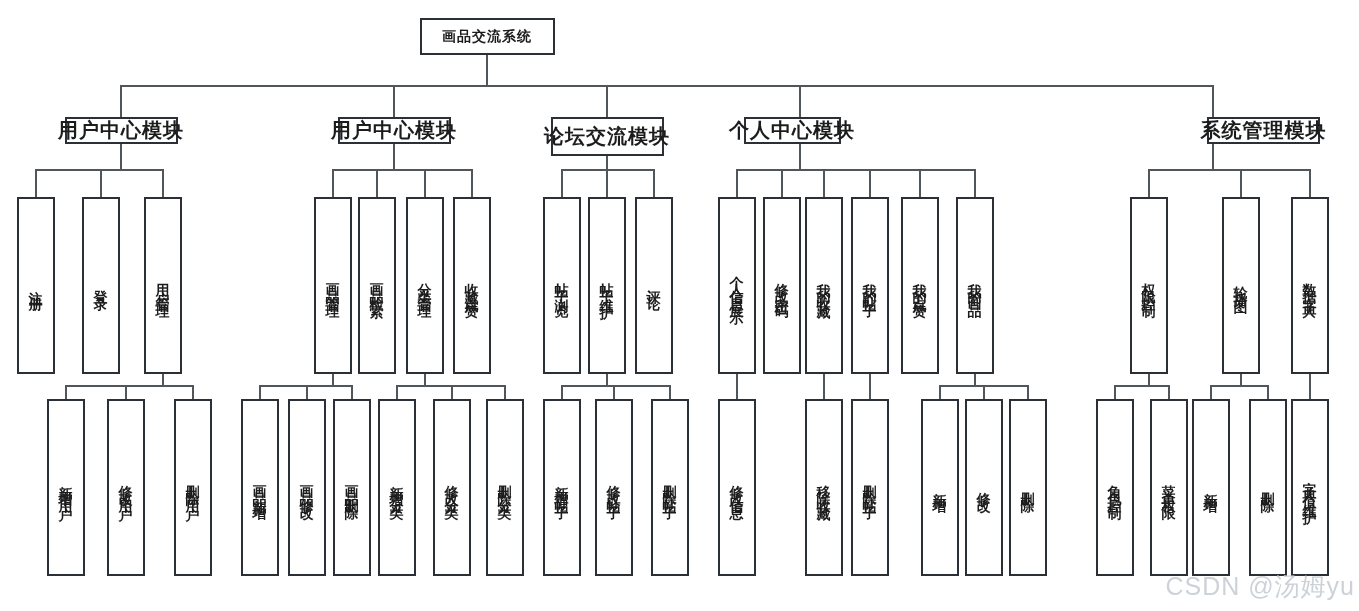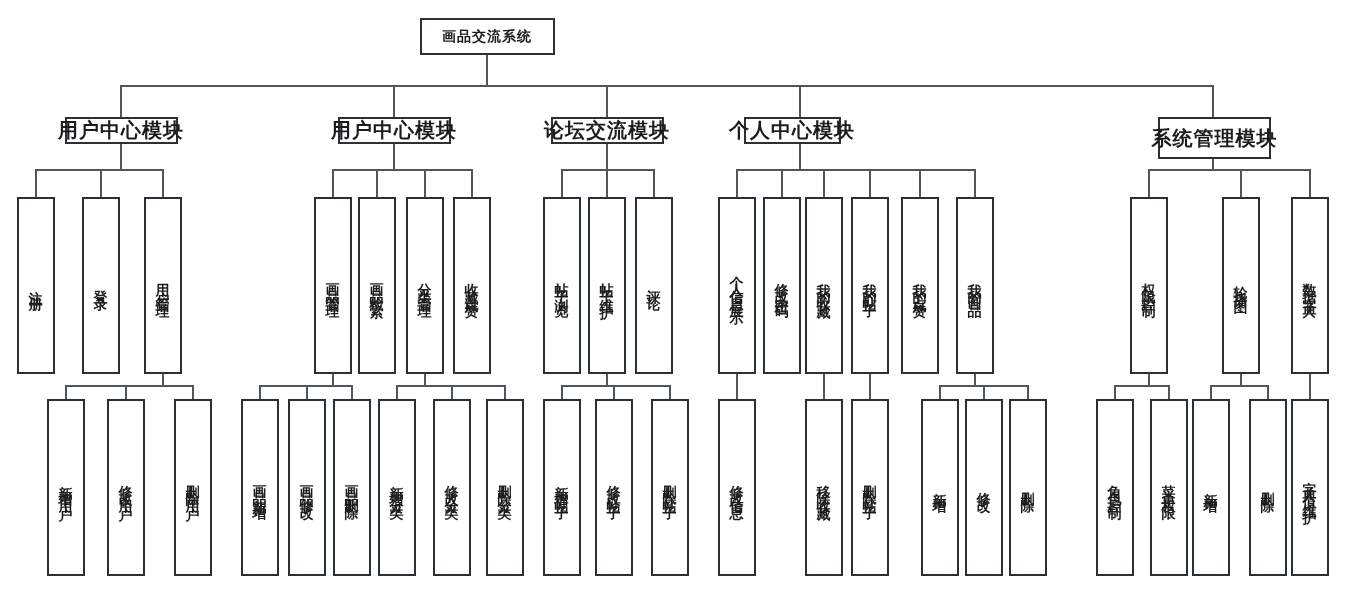--- a/index.html
+++ b/index.html
@@ -186,21 +186,21 @@
       </div>
       <div class="node v" style="left: 433px; top: 399px; width: 38px; height: 177px;">
         <span class="label">修改分类</span>
       </div>
       <div class="node v" style="left: 486px; top: 399px; width: 38px; height: 177px;">
         <span class="label">删除分类</span>
       </div>
       <div class="node v" style="left: 453px; top: 197px; width: 38px; height: 177px;">
         <span class="label">收藏点赞</span>
       </div>
-      <div class="node h" style="left: 550.5px; top: 117px; width: 113px; height: 27px;">
+      <div class="node h" style="left: 550.5px; top: 117px; width: 113px; height: 39px;">
         <span class="label">论坛交流模块</span>
       </div>
       <div class="node v" style="left: 543px; top: 197px; width: 38px; height: 177px;">
         <span class="label">帖子浏览</span>
       </div>
       <div class="node v" style="left: 588px; top: 197px; width: 38px; height: 177px;">
         <span class="label">帖子维护</span>
       </div>
       <div class="node v" style="left: 543px; top: 399px; width: 38px; height: 177px;">
         <span class="label">新增帖子</span>
@@ -246,21 +246,21 @@
       </div>
       <div class="node v" style="left: 921px; top: 399px; width: 38px; height: 177px;">
         <span class="label">新增</span>
       </div>
       <div class="node v" style="left: 965px; top: 399px; width: 38px; height: 177px;">
         <span class="label">修改</span>
       </div>
       <div class="node v" style="left: 1009px; top: 399px; width: 38px; height: 177px;">
         <span class="label">删除</span>
       </div>
-      <div class="node h" style="left: 1158px; top: 117px; width: 113px; height: 42px;">
+      <div class="node h" style="left: 1207px; top: 117px; width: 113px; height: 27px;">
         <span class="label">系统管理模块</span>
       </div>
       <div class="node v" style="left: 1130px; top: 197px; width: 38px; height: 177px;">
         <span class="label">权限控制</span>
       </div>
       <div class="node v" style="left: 1096px; top: 399px; width: 38px; height: 177px;">
         <span class="label">角色控制</span>
       </div>
       <div class="node v" style="left: 1150px; top: 399px; width: 38px; height: 177px;">
         <span class="label">菜单权限</span>
@@ -274,13 +274,14 @@
       <div class="node v" style="left: 1249px; top: 399px; width: 38px; height: 177px;">
         <span class="label">删除</span>
       </div>
       <div class="node v" style="left: 1291px; top: 197px; width: 38px; height: 177px;">
         <span class="label">数据字典</span>
       </div>
       <div class="node v" style="left: 1291px; top: 399px; width: 38px; height: 177px;">
         <span class="label">字典值维护</span>
       </div>
     </div>
+  <div class="watermark">CSDN @汤姆yu</div>
 </div>
 
 </body></html>

